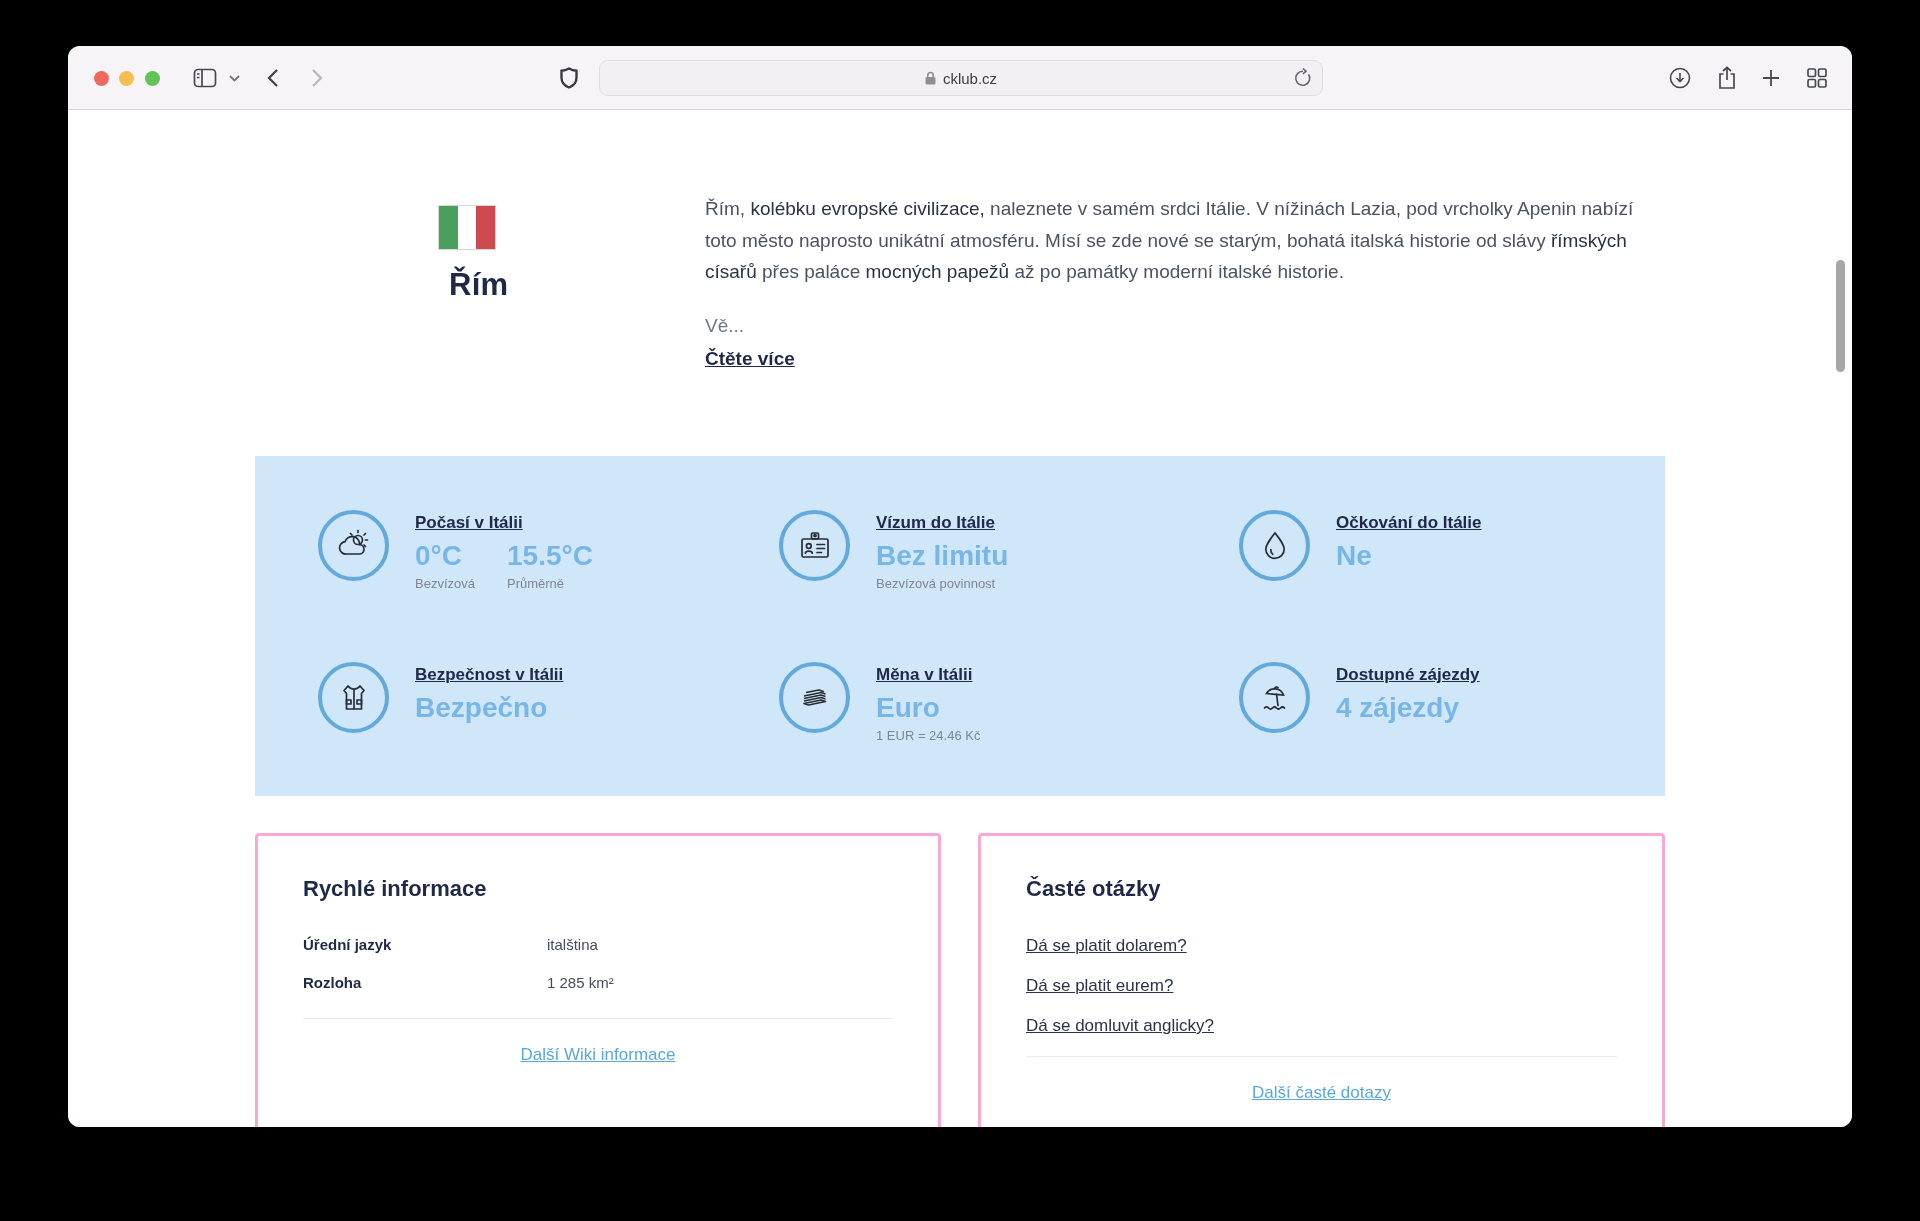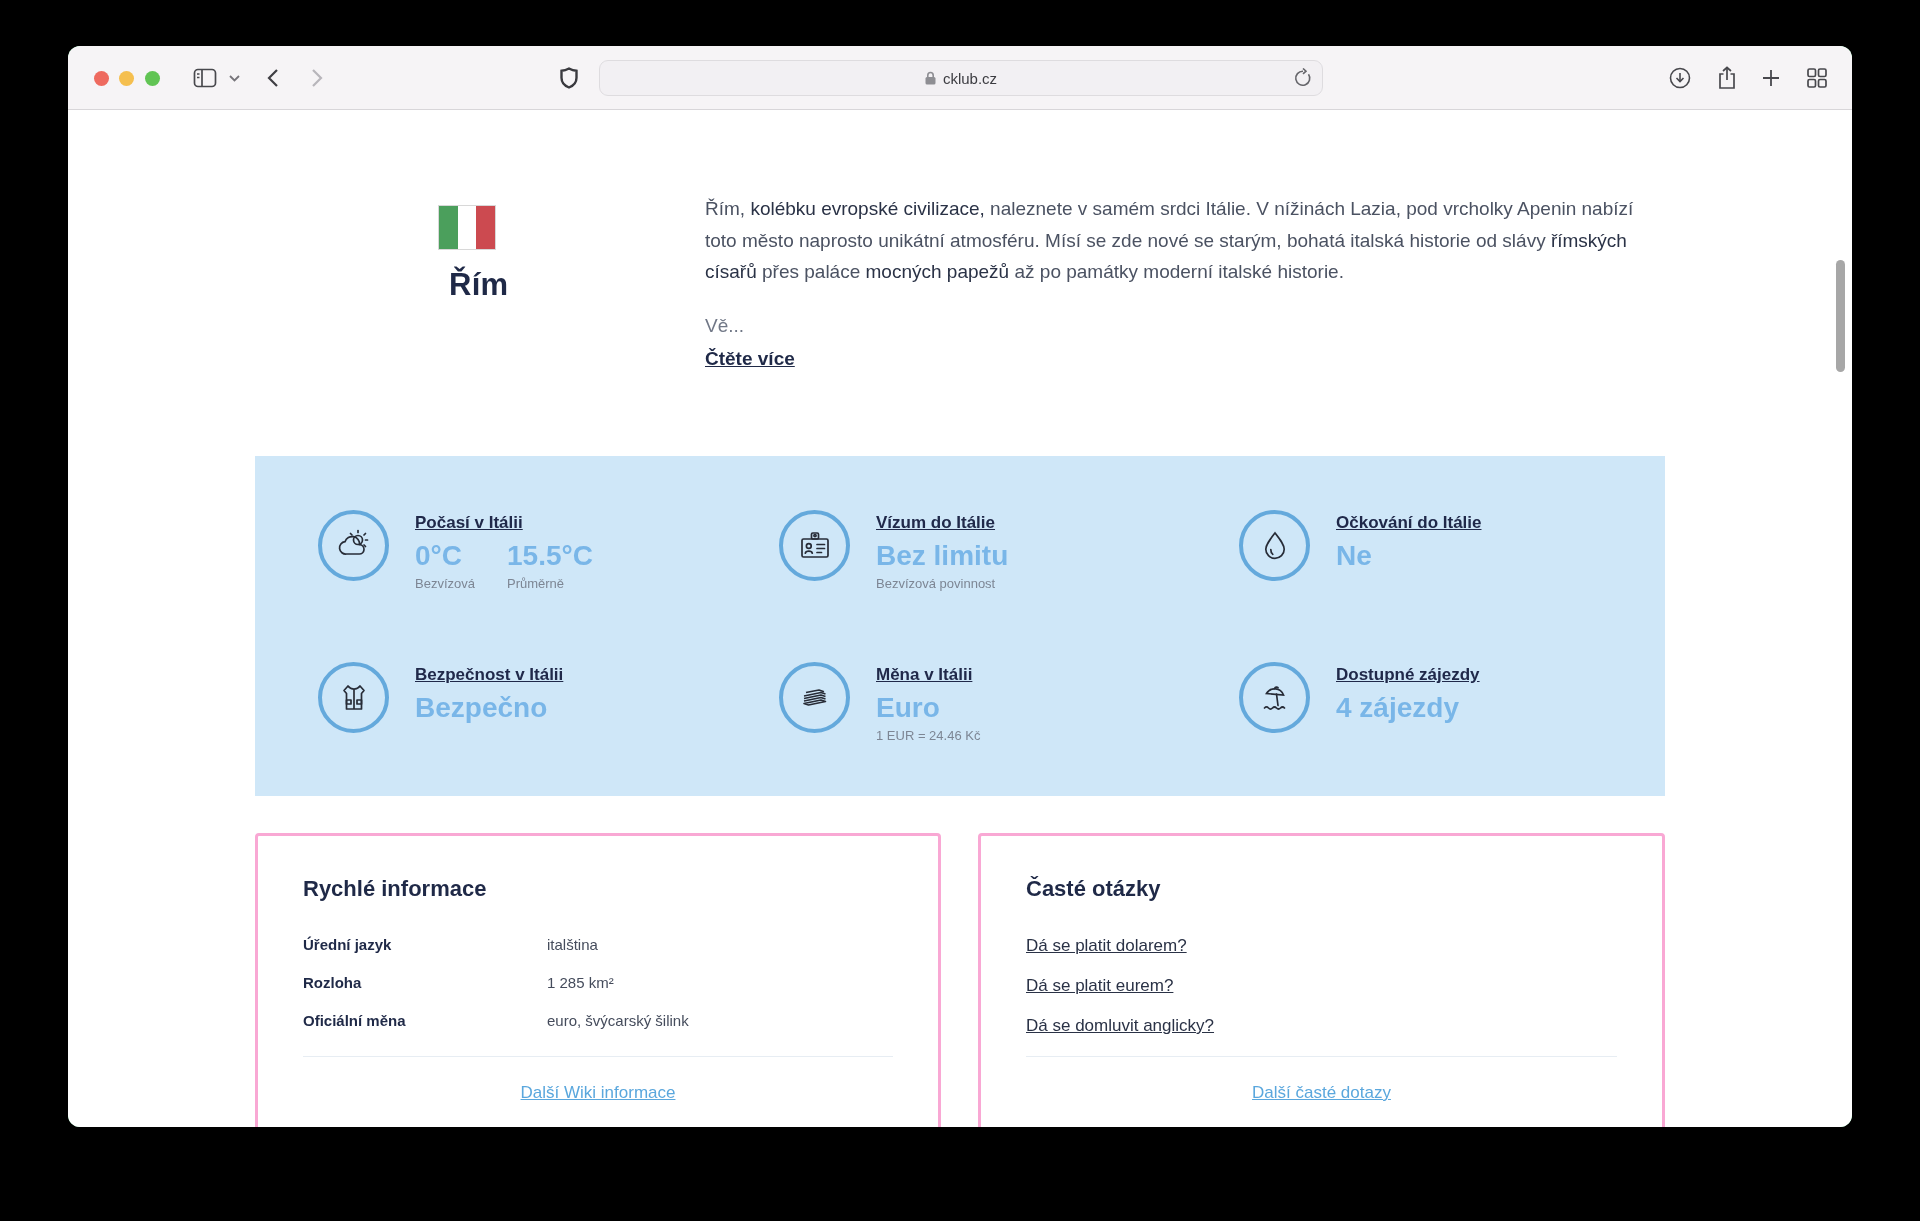--- a/index.html
+++ b/index.html
@@ -324,24 +324,20 @@
     <div class="info-card card-left">
       <h2>Rychlé informace</h2>
       <div class="qi-row">
         <div class="qi-label">Úřední jazyk</div>
         <div class="qi-value">italština</div>
       </div>
       <div class="qi-row">
         <div class="qi-label">Rozloha</div>
         <div class="qi-value">1 285 km²</div>
       </div>
-      <div class="qi-row">
-        <div class="qi-label">Oficiální měna</div>
-        <div class="qi-value">euro, švýcarský šilink</div>
-      </div>
       <div class="divider"></div>
       <a class="more-link">Další Wiki informace</a>
     </div>
 
     <div class="info-card card-right">
       <h2>Časté otázky</h2>
       <a class="faq-link">Dá se platit dolarem?</a>
       <a class="faq-link">Dá se platit eurem?</a>
       <a class="faq-link">Dá se domluvit anglicky?</a>
       <div class="divider"></div>

